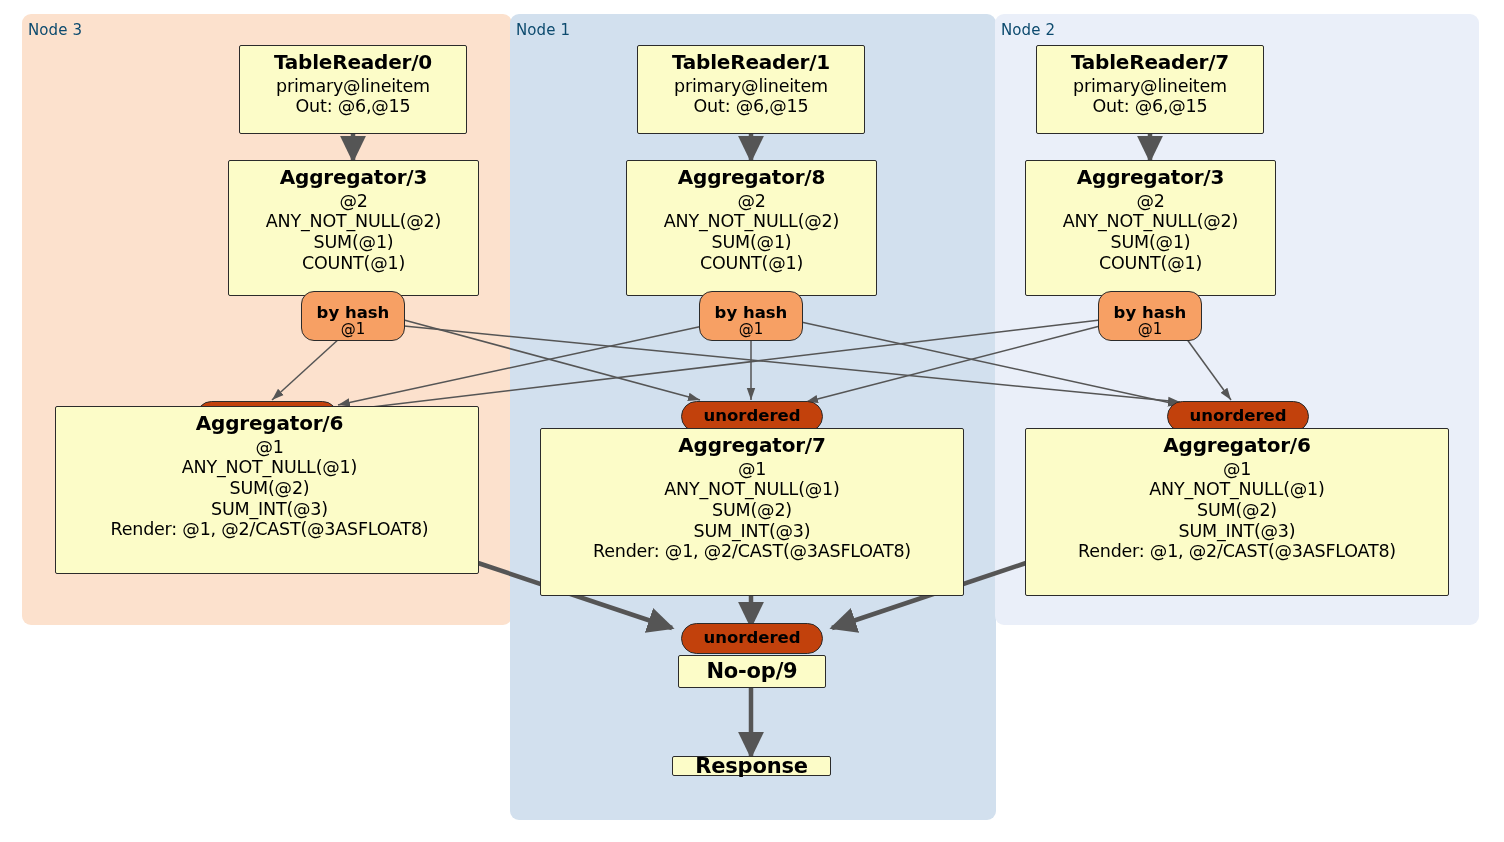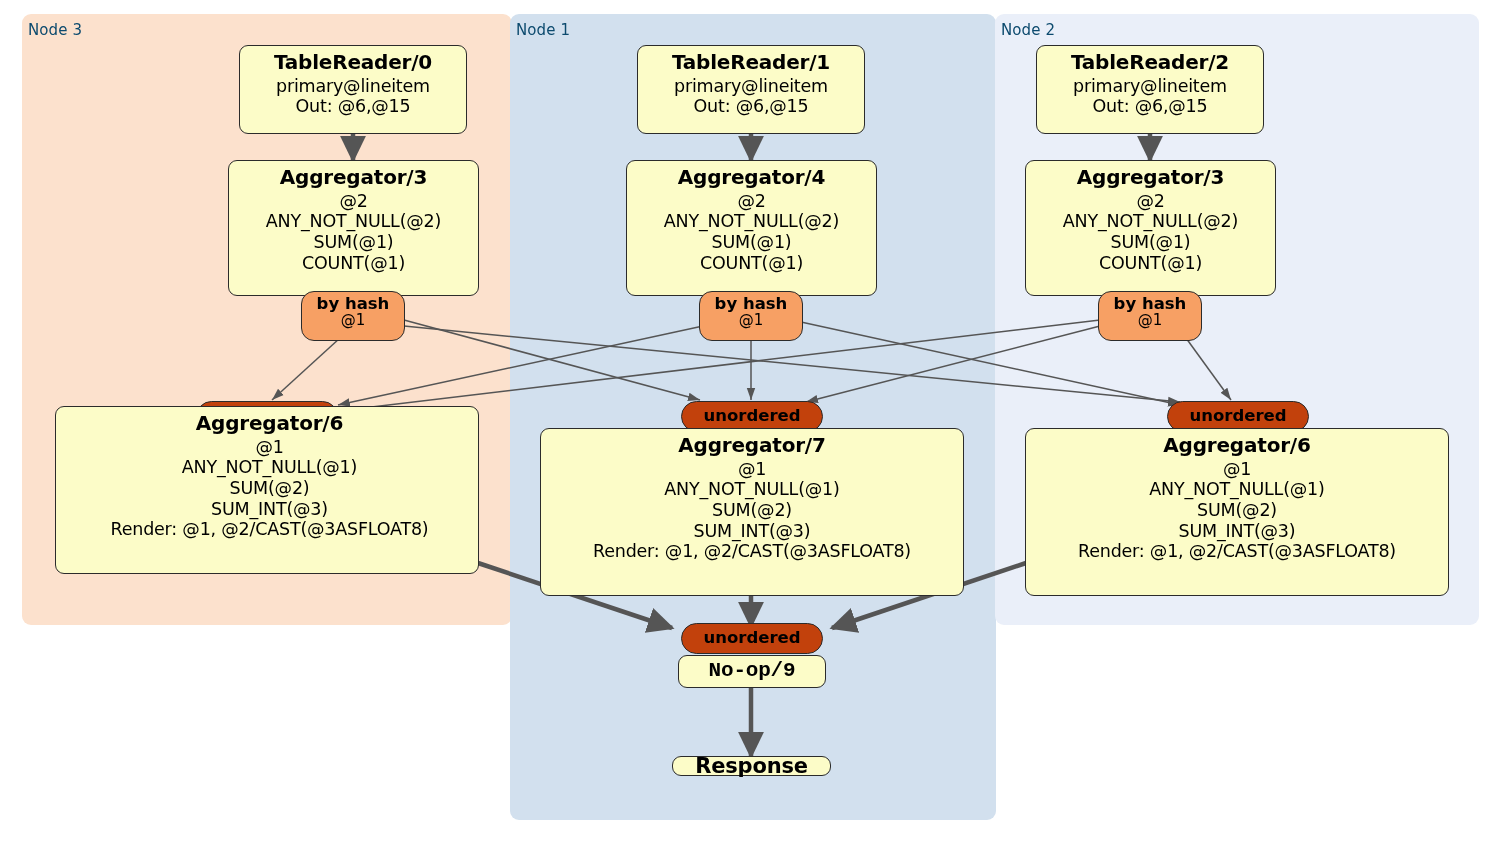--- a/index.html
+++ b/index.html
@@ -38,21 +38,21 @@
     width: 1504px; height: 842px;
     overflow: visible;
     pointer-events: none;
   }
 
   .box {
     position: absolute;
     box-sizing: border-box;
     background: #fcfcc8;
     border: 1.6px solid #2b2b2b;
-    border-radius: 9px;
+    border-radius: 2px;
     text-align: center;
     color: #000000;
     padding: 5px 10px 7px 10px;
     line-height: 1.18;
   }
   .box .ttl {
     font-weight: bold;
     font-size: 20px;
     letter-spacing: -0.2px;
     display: block;
@@ -69,21 +69,21 @@
     box-sizing: border-box;
     border: 1.6px solid #2b2b2b;
     border-radius: 16px;
     text-align: center;
     color: #000000;
     line-height: 1.1;
   }
   .pill.hash {
     background: #f7a064;
     border-radius: 13px;
-    padding-top: 3px;
+    padding-top: 12px;
   }
   .pill.hash .ph-ttl {
     display: block;
     font-weight: bold;
     font-size: 16.5px;
   }
   .pill.hash .ph-sub {
     display: block;
     font-size: 15px;
     margin-top: -1px;
@@ -159,35 +159,35 @@
     <span class="ln">Out: @6,@15</span>
   </div>
 
   <div class="box" style="left:637px; top:45px; width:228px; height:89px;">
     <span class="ttl">TableReader/1</span>
     <span class="ln">primary@lineitem</span>
     <span class="ln">Out: @6,@15</span>
   </div>
 
   <div class="box" style="left:1036px; top:45px; width:228px; height:89px;">
-    <span class="ttl">TableReader/2</span>
+    <span class="ttl">TableReader/7</span>
     <span class="ln">primary@lineitem</span>
     <span class="ln">Out: @6,@15</span>
   </div>
 
   <div class="box" style="left:228px; top:160px; width:251px; height:136px;">
     <span class="ttl">Aggregator/3</span>
     <span class="ln">@2</span>
     <span class="ln">ANY_NOT_NULL(@2)</span>
     <span class="ln">SUM(@1)</span>
     <span class="ln">COUNT(@1)</span>
   </div>
 
   <div class="box" style="left:626px; top:160px; width:251px; height:136px;">
-    <span class="ttl">Aggregator/4</span>
+    <span class="ttl">Aggregator/8</span>
     <span class="ln">@2</span>
     <span class="ln">ANY_NOT_NULL(@2)</span>
     <span class="ln">SUM(@1)</span>
     <span class="ln">COUNT(@1)</span>
   </div>
 
   <div class="box" style="left:1025px; top:160px; width:251px; height:136px;">
     <span class="ttl">Aggregator/3</span>
     <span class="ln">@2</span>
     <span class="ln">ANY_NOT_NULL(@2)</span>
@@ -246,21 +246,21 @@
     <span class="ln">ANY_NOT_NULL(@1)</span>
     <span class="ln">SUM(@2)</span>
     <span class="ln">SUM_INT(@3)</span>
     <span class="ln">Render: @1, @2/CAST(@3ASFLOAT8)</span>
   </div>
 
   <div class="pill unord" style="left:681px; top:623px; width:142px; height:31px;">
     <span>unordered</span>
   </div>
 
-  <div class="box small" style="left:678px; top:655px; width:148px; height:33px; padding:3px 26px; display:flex; align-items:center; justify-content:center;font-family:Liberation Mono, monospace;">
+  <div class="box small" style="left:678px; top:655px; width:148px; height:33px; padding:3px 26px; display:flex; align-items:center; justify-content:center;">
     <span class="ttl" style="margin:0;">No-op/9</span>
   </div>
 
   <div class="box small" style="left:672px; top:756px; width:159px; height:20px; padding:3px 10px; display:flex; align-items:center; justify-content:center;">
     <span class="ttl" style="margin:0;">Response</span>
   </div>
 
 </div>
 
 </body></html>

